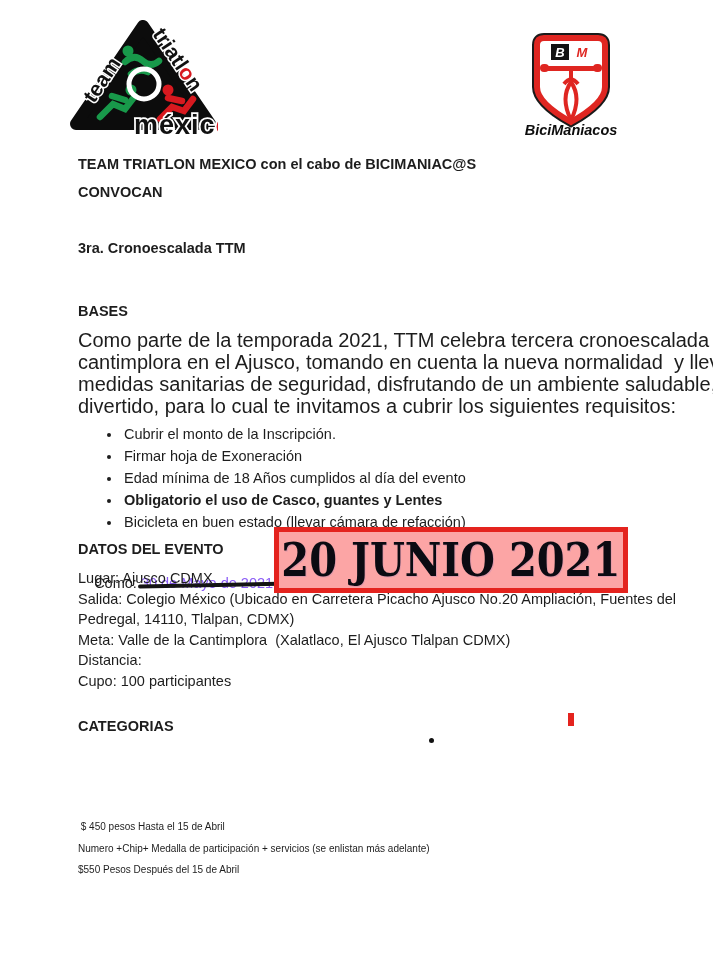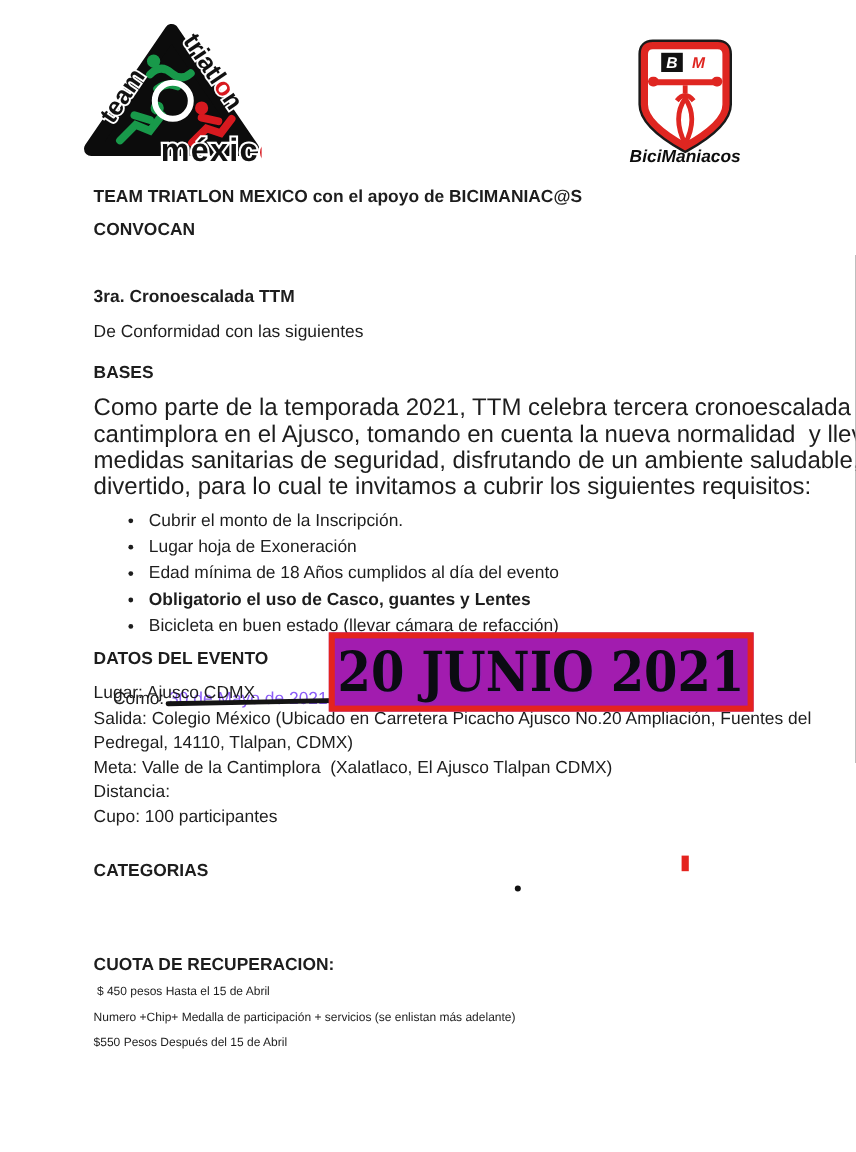--- a/index.html
+++ b/index.html
@@ -27,21 +27,21 @@
   
   .strike{position:relative;color:#8b5cf6;}
   .strike::after{
     content:"";position:absolute;left:-3px;right:-20px;top:47%;
     height:3.5px;background:#141414;border-radius:2px;
     transform:rotate(-1.1deg);
   }
   
   .stamp{
     position:absolute;left:274px;top:527px;width:354px;height:66px;
-    box-sizing:border-box;border:5px solid #e4231e;background:#a21caf;
+    box-sizing:border-box;border:5px solid #e4231e;background:#fca5a5;
     display:flex;align-items:center;justify-content:center;
     z-index:5;
   }
   .stamp-text{
     font-family:"DejaVu Serif","Liberation Serif",serif;
     font-weight:bold;font-size:46px;color:#0b0b12;
     transform:scaleX(0.87);transform-origin:center;
     white-space:nowrap;line-height:1;
     text-shadow:1px 1px 0 rgba(60,80,200,0.15);
   }
@@ -105,34 +105,33 @@
       <rect x="25" y="36" width="52" height="5" rx="2.5"></rect>
     </g>
     <g stroke="#df2621" stroke-width="4" fill="none">
       <path d="M51,41 v7"></path>
       <path d="M44,54 q7,-9 14,0"></path>
       <path d="M51,52 q11,16 0,38 q-11,-22 0,-38 z"></path>
     </g>
     <text x="51" y="105" text-anchor="middle" font-family="Liberation Sans,sans-serif" font-size="14.5" font-weight="bold" font-style="italic" fill="#0d0d0d">BiciManiacos</text>
   </svg>
 
-  <div class="abs line bold" style="top:156px">TEAM TRIATLON MEXICO con el apoyo de BICIMANIAC@S</div>
+  <div class="abs line bold" style="top:156px">TEAM TRIATLON MEXICO con el cabo de BICIMANIAC@S</div>
   <div class="abs line bold" style="top:184px">CONVOCAN</div>
   <div class="abs line bold" style="top:240px">3ra. Cronoescalada TTM</div>
-  <div class="abs line" style="top:269px">De Conformidad con las siguientes</div>
 
   <div class="abs line bold" style="top:303px">BASES</div>
   <div class="abs para" style="top:329px">Como parte de la temporada 2021, TTM celebra tercera cronoescalada al Valle de la
 cantimplora en el Ajusco, tomando en cuenta la nueva normalidad  y llevando a cabo las
 medidas sanitarias de seguridad, disfrutando de un ambiente saludable, seguro y
 divertido, para lo cual te invitamos a cubrir los siguientes requisitos:</div>
 
   <ul class="reqs abs" style="top:423px">
     <li>Cubrir el monto de la Inscripción.</li>
-    <li>Lugar hoja de Exoneración</li>
+    <li>Firmar hoja de Exoneración</li>
     <li>Edad mínima de 18 Años cumplidos al día del evento</li>
     <li class="bold">Obligatorio el uso de Casco, guantes y Lentes</li>
     <li>Bicicleta en buen estado (llevar cámara de refacción)</li>
   </ul>
 
   <div class="abs line bold" style="top:541px">DATOS DEL EVENTO</div>
   <div class="abs line" style="top:559px">
     <span>Como: </span><span class="strike">30 de Mayo de 2021</span>
   </div>
   <div class="stamp">
@@ -142,18 +141,17 @@
 Salida: Colegio México (Ubicado en Carretera Picacho Ajusco No.20 Ampliación, Fuentes del
 Pedregal, 14110, Tlalpan, CDMX)
 Meta: Valle de la Cantimplora  (Xalatlaco, El Ajusco Tlalpan CDMX)
 Distancia:
 Cupo: 100 participantes</div>
 
   <div class="abs line bold" style="top:718px">CATEGORIAS</div>
   <div class="red-tick"></div>
   <div class="black-dot"></div>
 
-  <div class="abs line bold" style="top:796px">CUOTA DE RECUPERACION:</div>
   <div class="abs feelines" style="top:816px"> $ 450 pesos Hasta el 15 de Abril
 Numero +Chip+ Medalla de participación + servicios (se enlistan más adelante)
 $550 Pesos Después del 15 de Abril</div>
 
 </div>
 
 </body></html>

